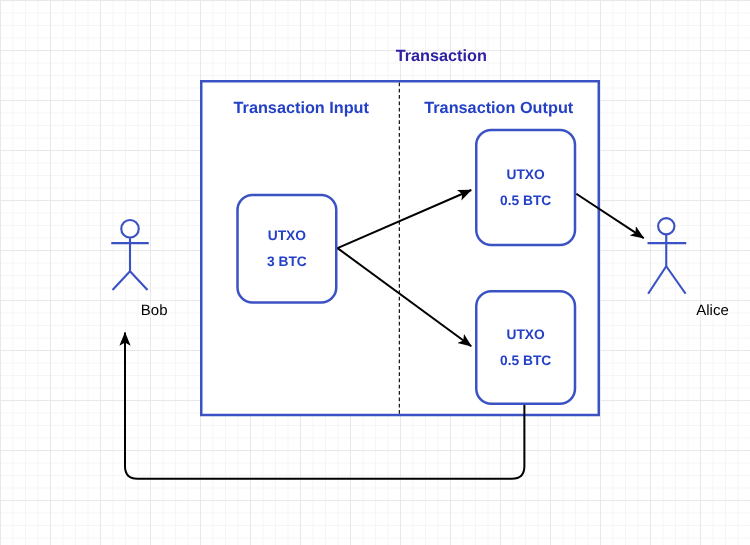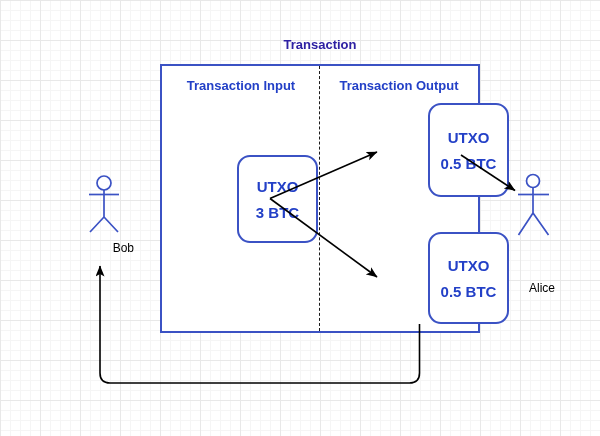--- a/index.html
+++ b/index.html
@@ -24,20 +24,21 @@
   }
   .diagram-title {
     position: absolute;
     left: 160px;
     top: 37px;
     width: 320px;
     text-align: center;
     font-size: 13px;
     font-weight: bold;
     color: #2e21a3;
+    padding-left: 33px;
   }
   .main-box {
     position: absolute;
     left: 160px;
     top: 64px;
     width: 320px;
     height: 269px;
     box-sizing: border-box;
     border: 2px solid #3b52c4;
     background: #ffffff;
@@ -65,37 +66,36 @@
     position: absolute;
     box-sizing: border-box;
     border: 2px solid #3b52c4;
     border-radius: 13px;
     background: #ffffff;
     display: flex;
     flex-direction: column;
     align-items: center;
     justify-content: center;
     gap: 9px;
-    font-size: 15px;
+    font-size: 11px;
     font-weight: bold;
     color: #2340c7;
-    margin-left: 48px;
   }
   .utxo-input      { left: 189px; top: 155px; width: 81px; height: 88px; }
   .utxo-out-top    { left: 380px; top: 103px; width: 81px; height: 94px; }
   .utxo-out-bottom { left: 380px; top: 232px; width: 81px; height: 92px; }
   .actor-label {
     position: absolute;
     width: 60px;
     text-align: right;
     font-size: 12px;
     color: #000000;
   }
   .actor-label.bob   { left: 74px;  top: 241px; }
-  .actor-label.alice { left: 495px; top: 241px; margin-top: 40px; }
+  .actor-label.alice { left: 523px; top: 241px; }
   .overlay {
     position: absolute;
     left: 0;
     top: 0;
     pointer-events: none;
   }
 </style>
 </head>
 <body>
 

